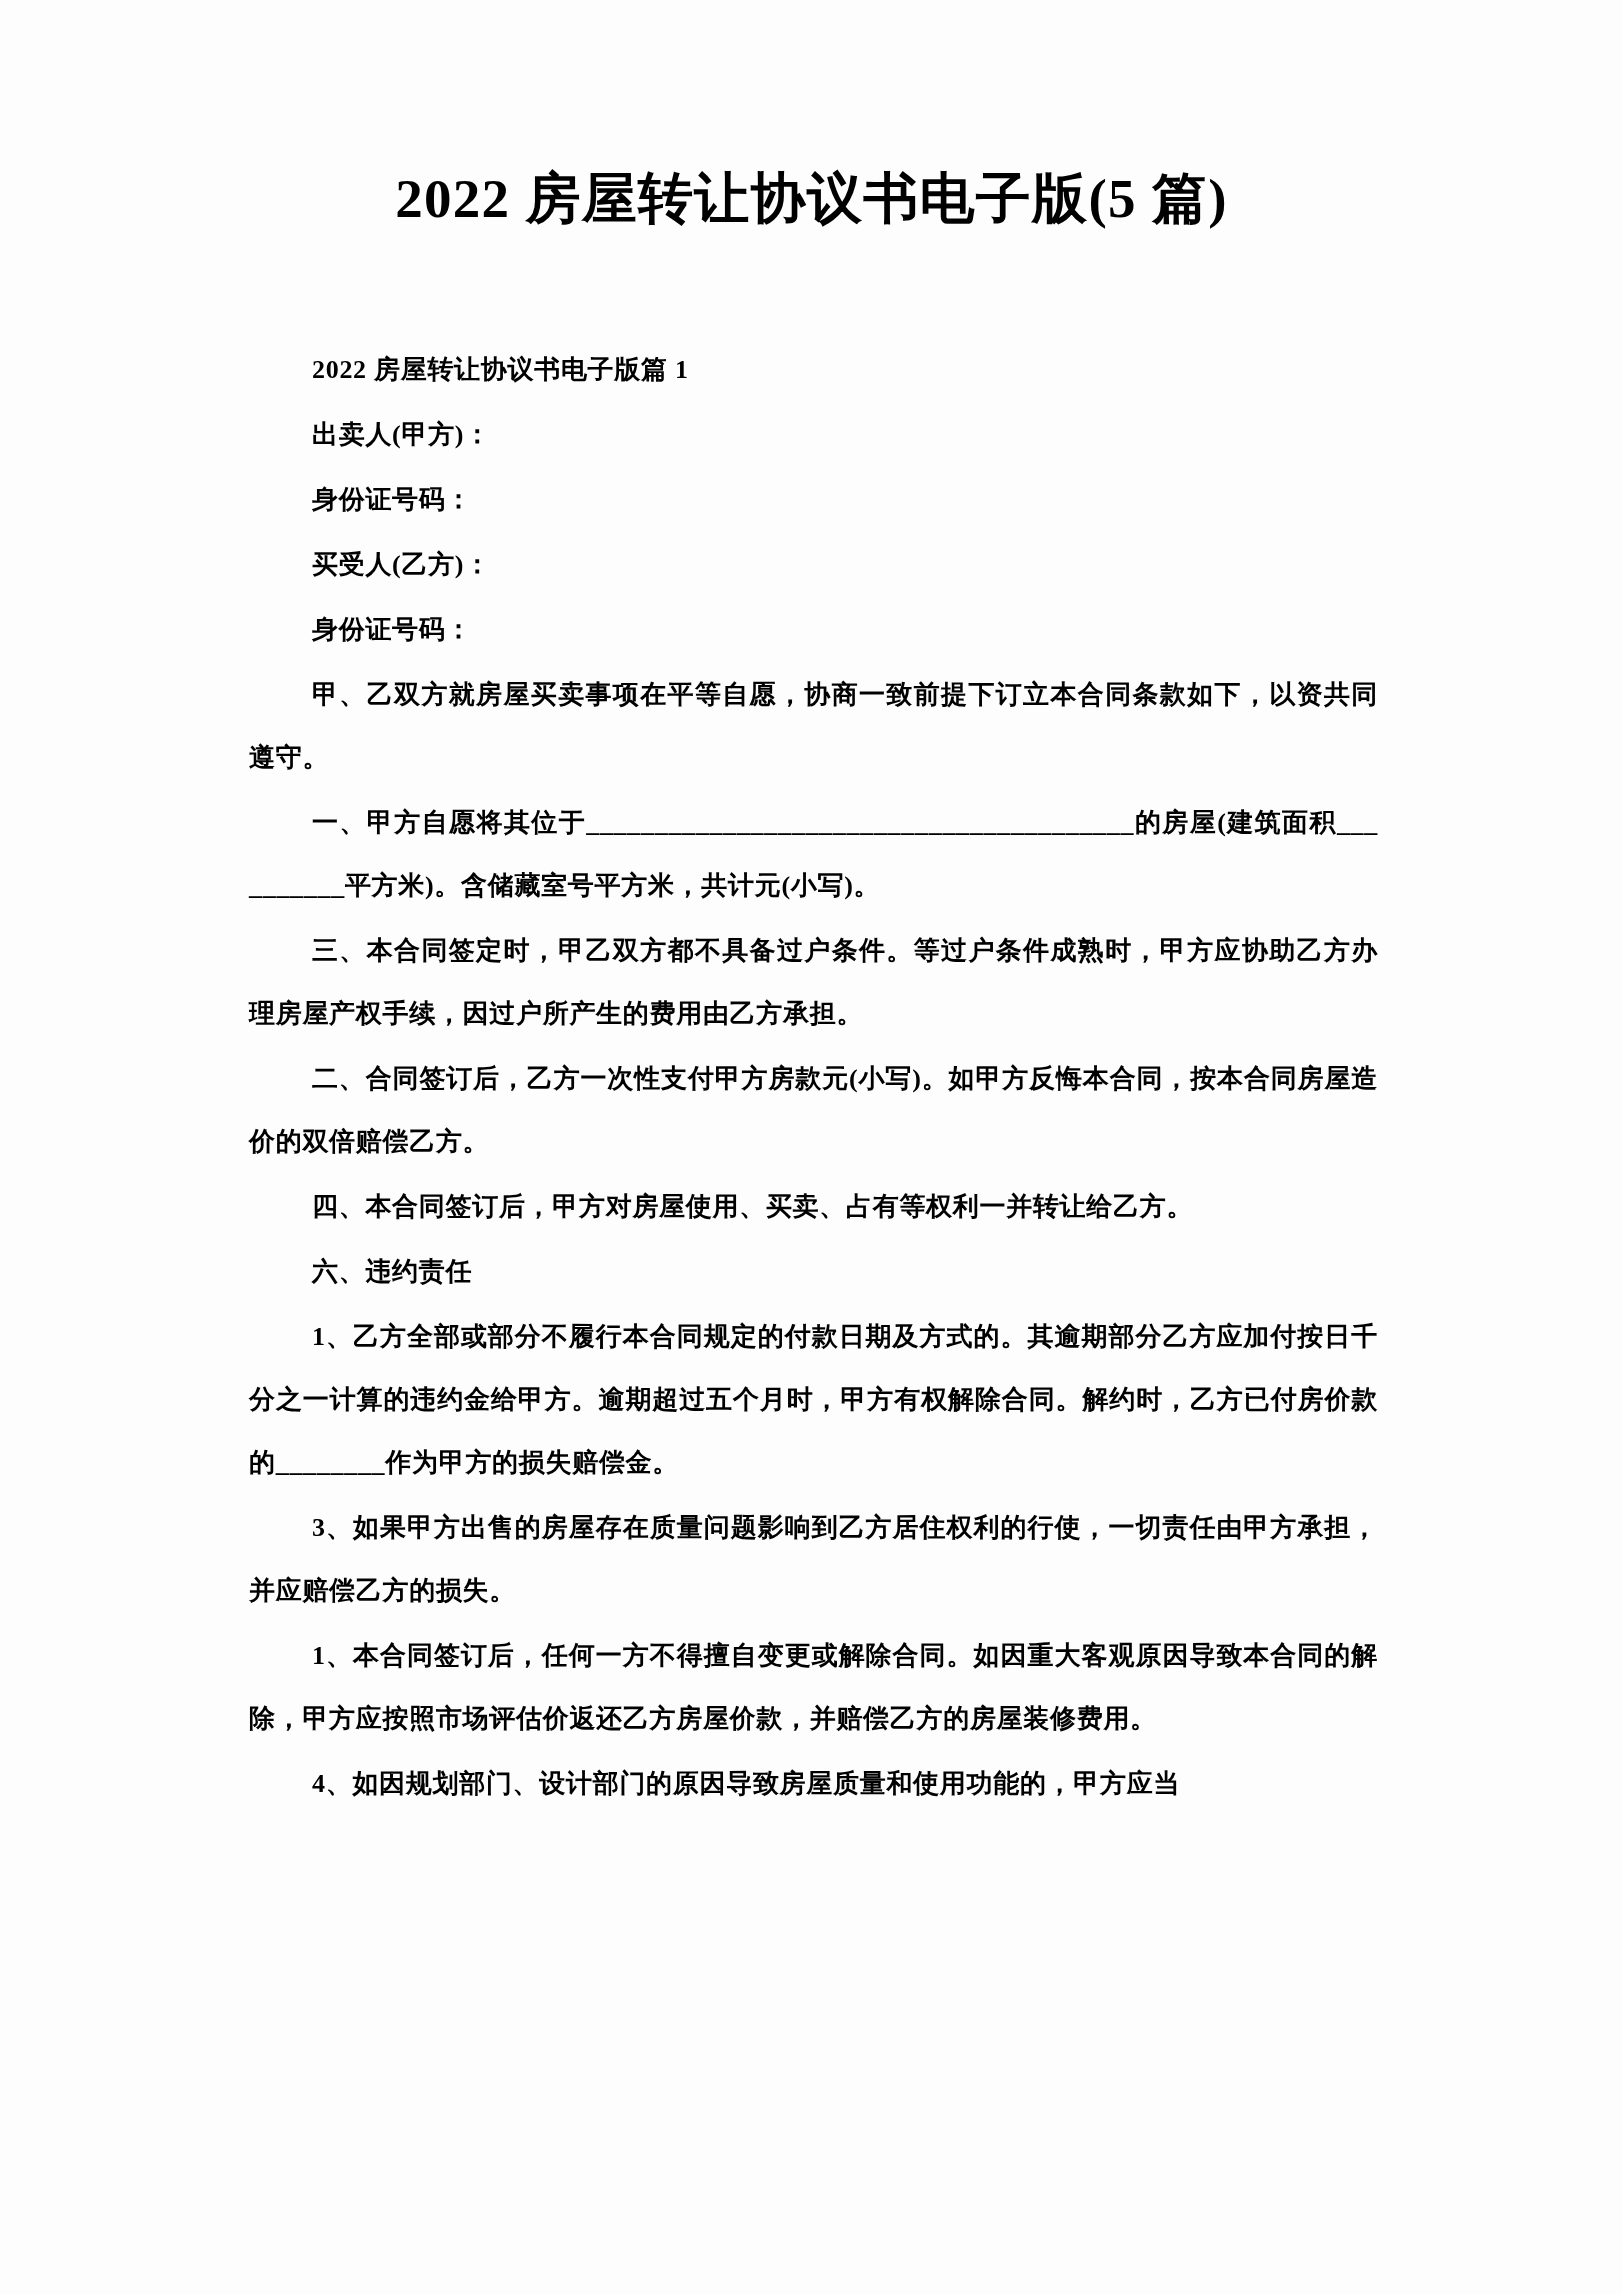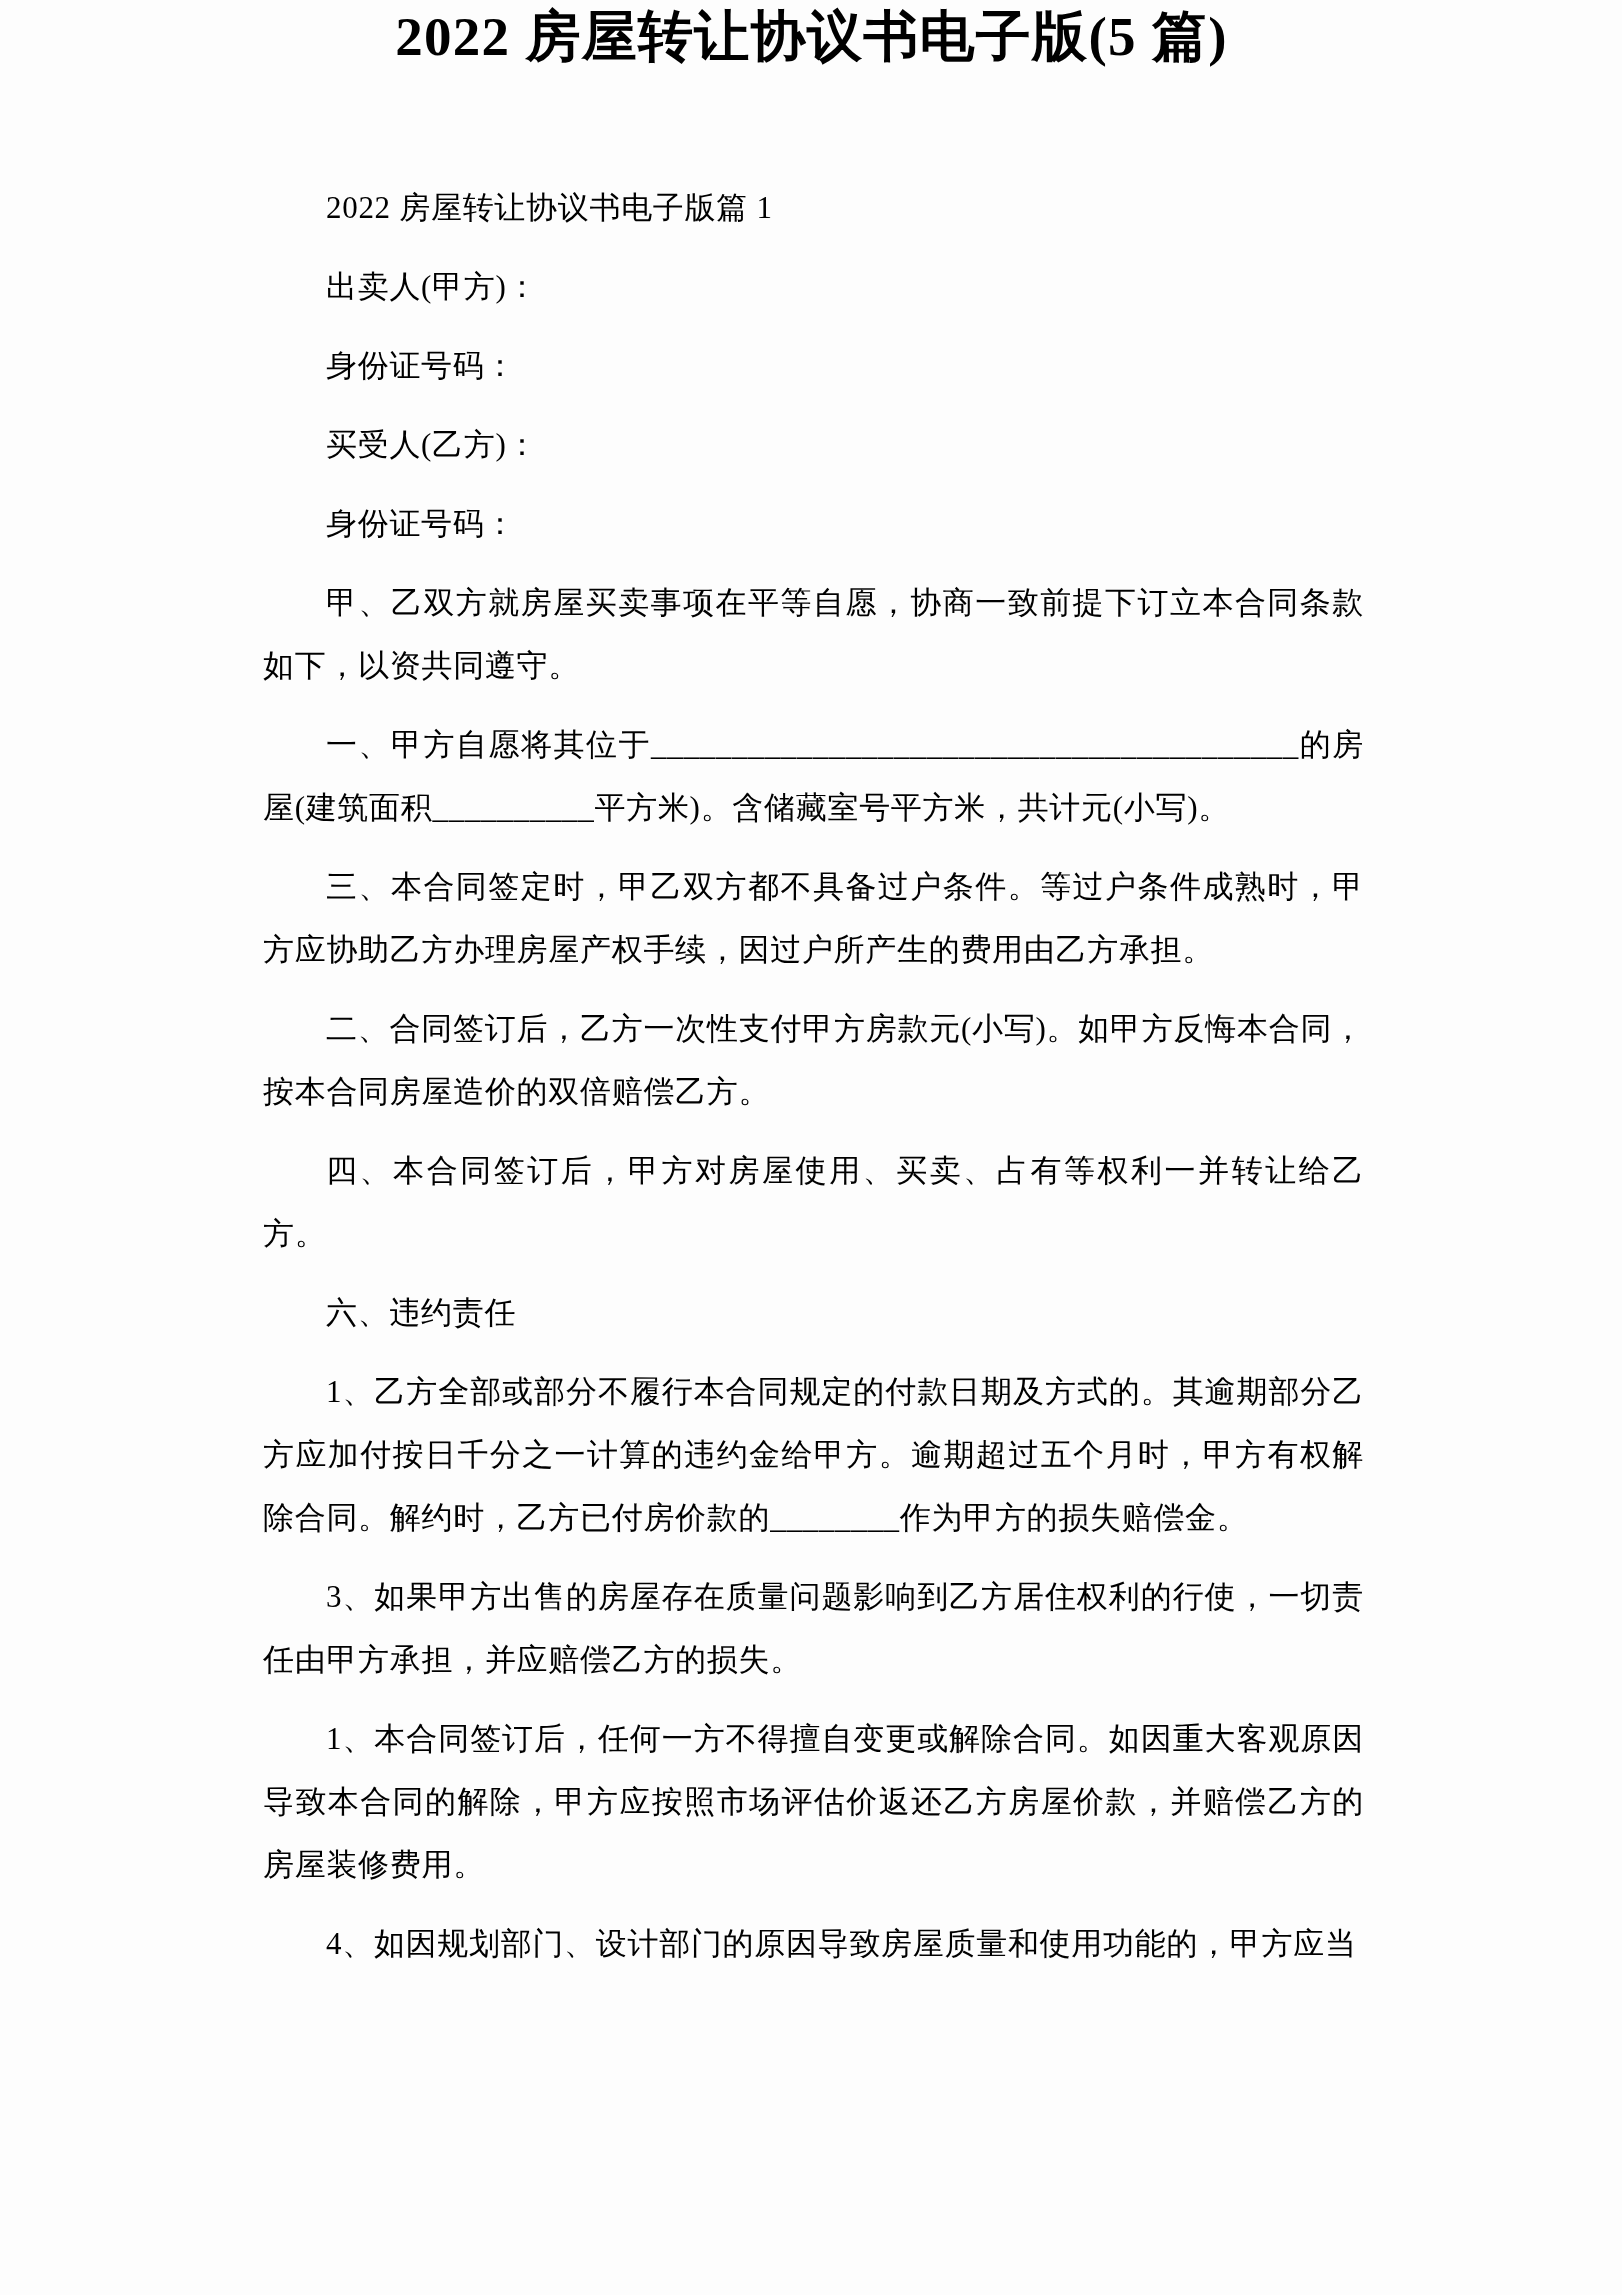--- a/index.html
+++ b/index.html
@@ -11,40 +11,42 @@
     position: relative;
     width: 1623px;
     height: 2295px;
     background: #fdfdfd;
     color: #000000;
     font-family: "Liberation Serif", "DejaVu Serif", serif;
     overflow: hidden;
     box-sizing: border-box;
   }
   .doc-title {
+    padding-top: 162px;
     text-align: center;
     font-size: 55px;
     font-weight: bold;
     line-height: 73px;
     letter-spacing: 1.3px;
     white-space: nowrap;
   }
   .doc-body {
     margin: 103px 243px 0 247px;
   }
   p.para {
-    margin: 16px;
-    font-size: 31px;
+    margin: 2px;
+    font-size: 26px;
     line-height: 63px;
     letter-spacing: 0.7px;
     text-align: justify;
     text-justify: inter-ideograph;
     text-indent: 63px;
     word-break: break-all;
     overflow-wrap: break-word;
+    font-weight: bold;
   }
 </style>
 </head>
 <body>
 
 <div class="page">
   <div class="doc-title">2022 房屋转让协议书电子版(5 篇)</div>
   <div class="doc-body">
       <p class="para">2022 房屋转让协议书电子版篇 1</p>
       <p class="para">出卖人(甲方)：</p>

